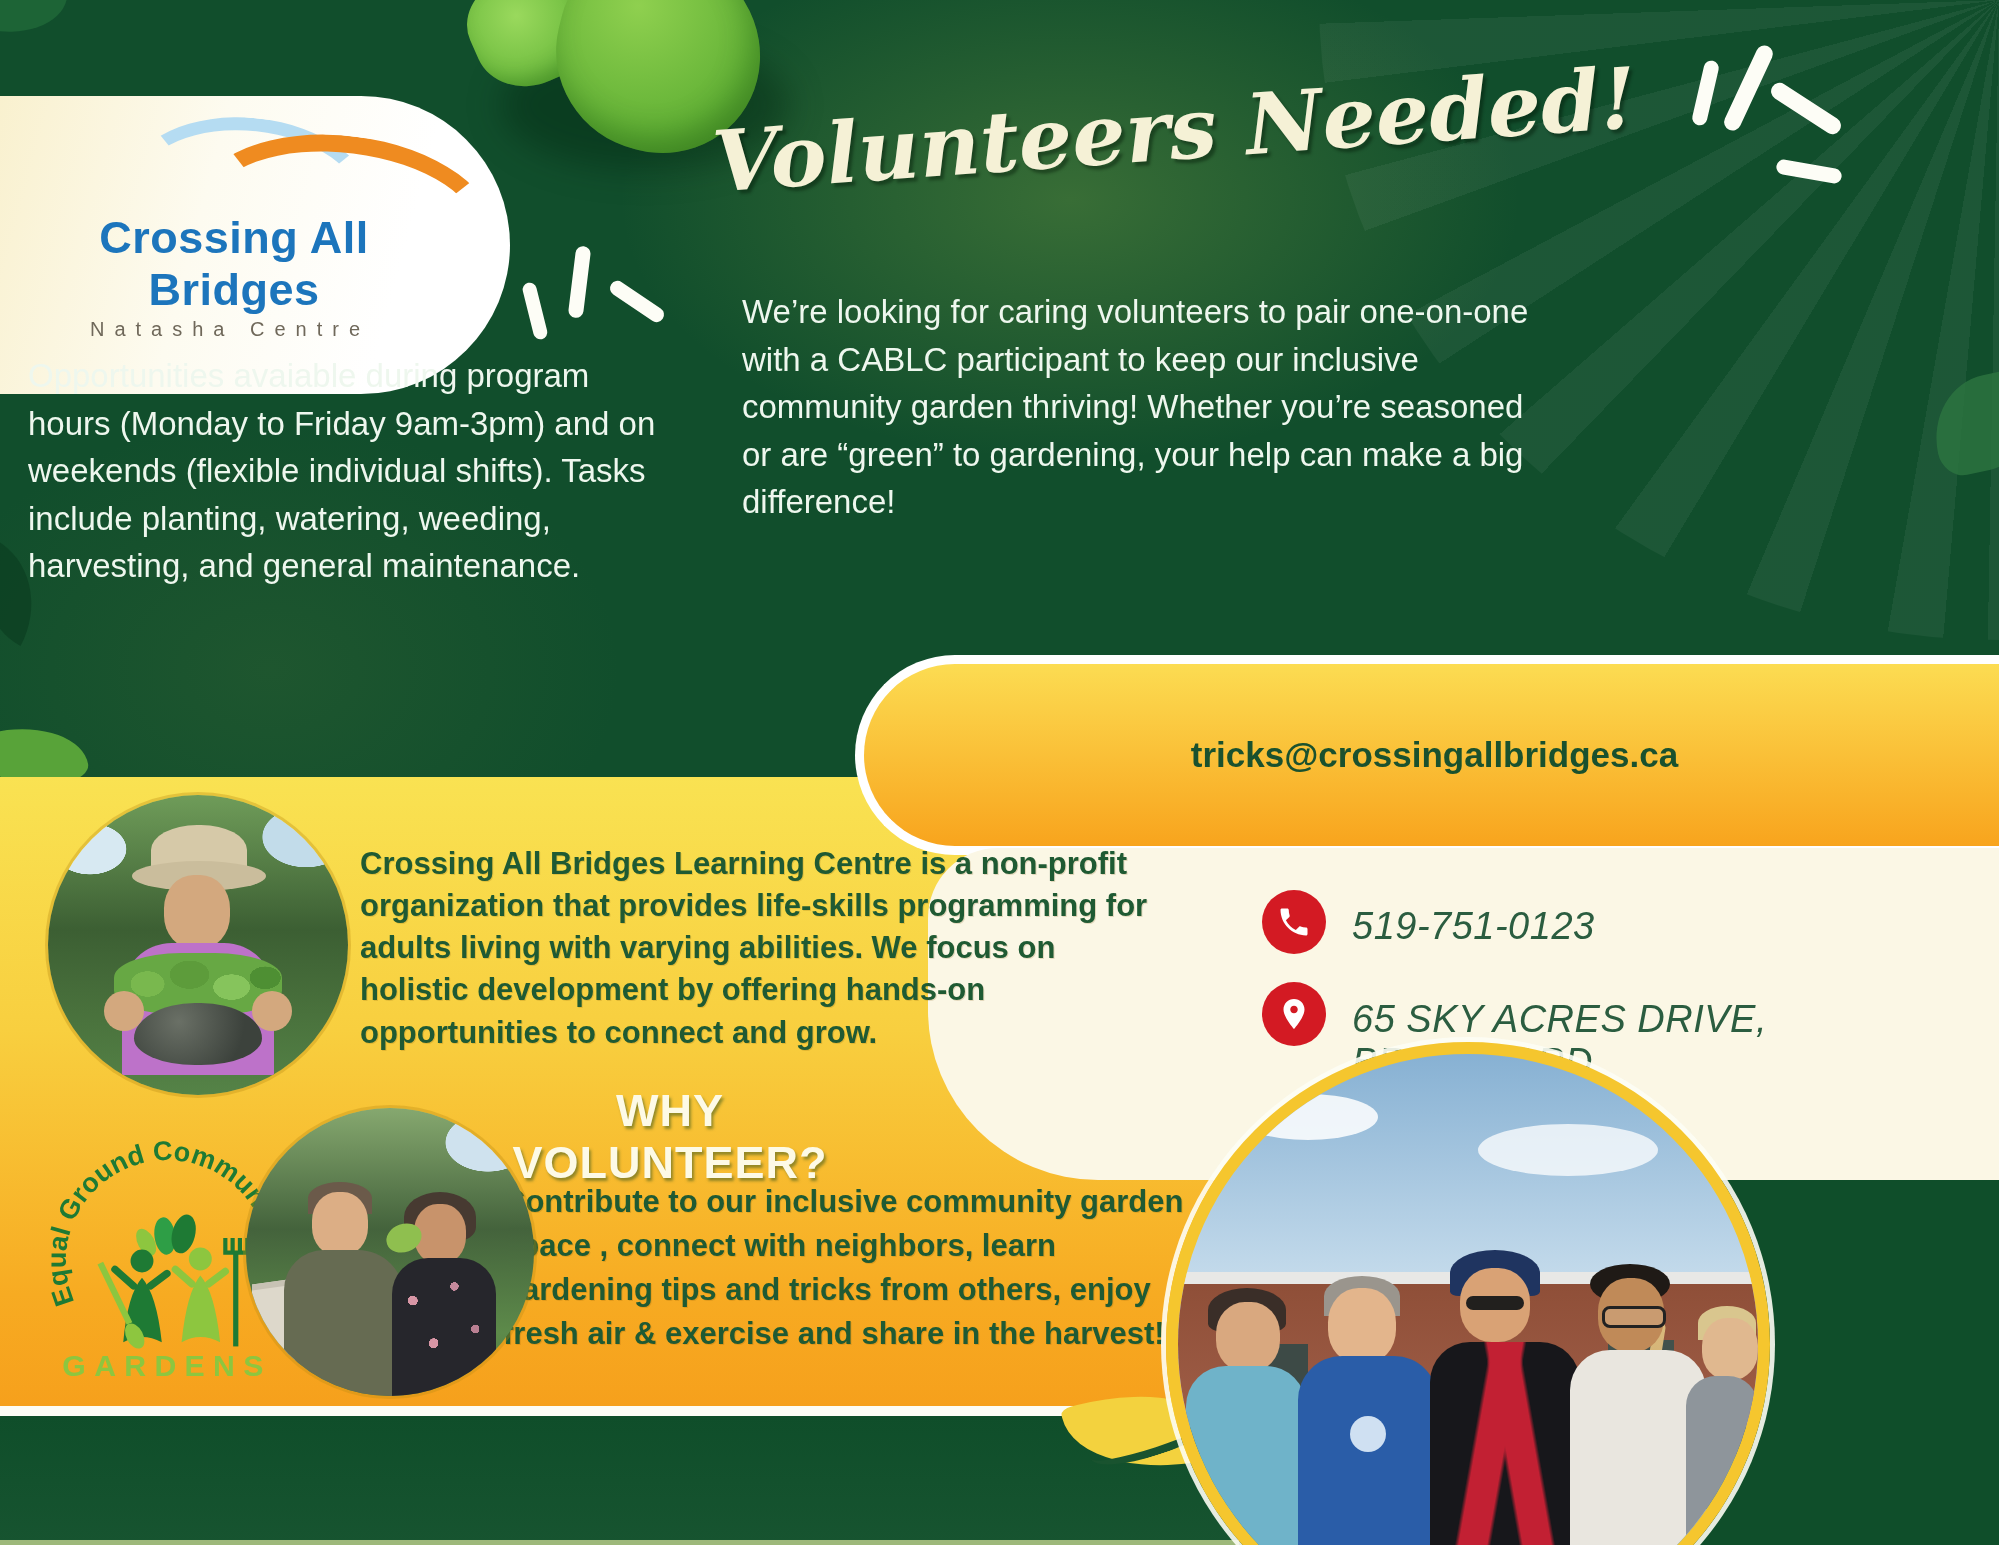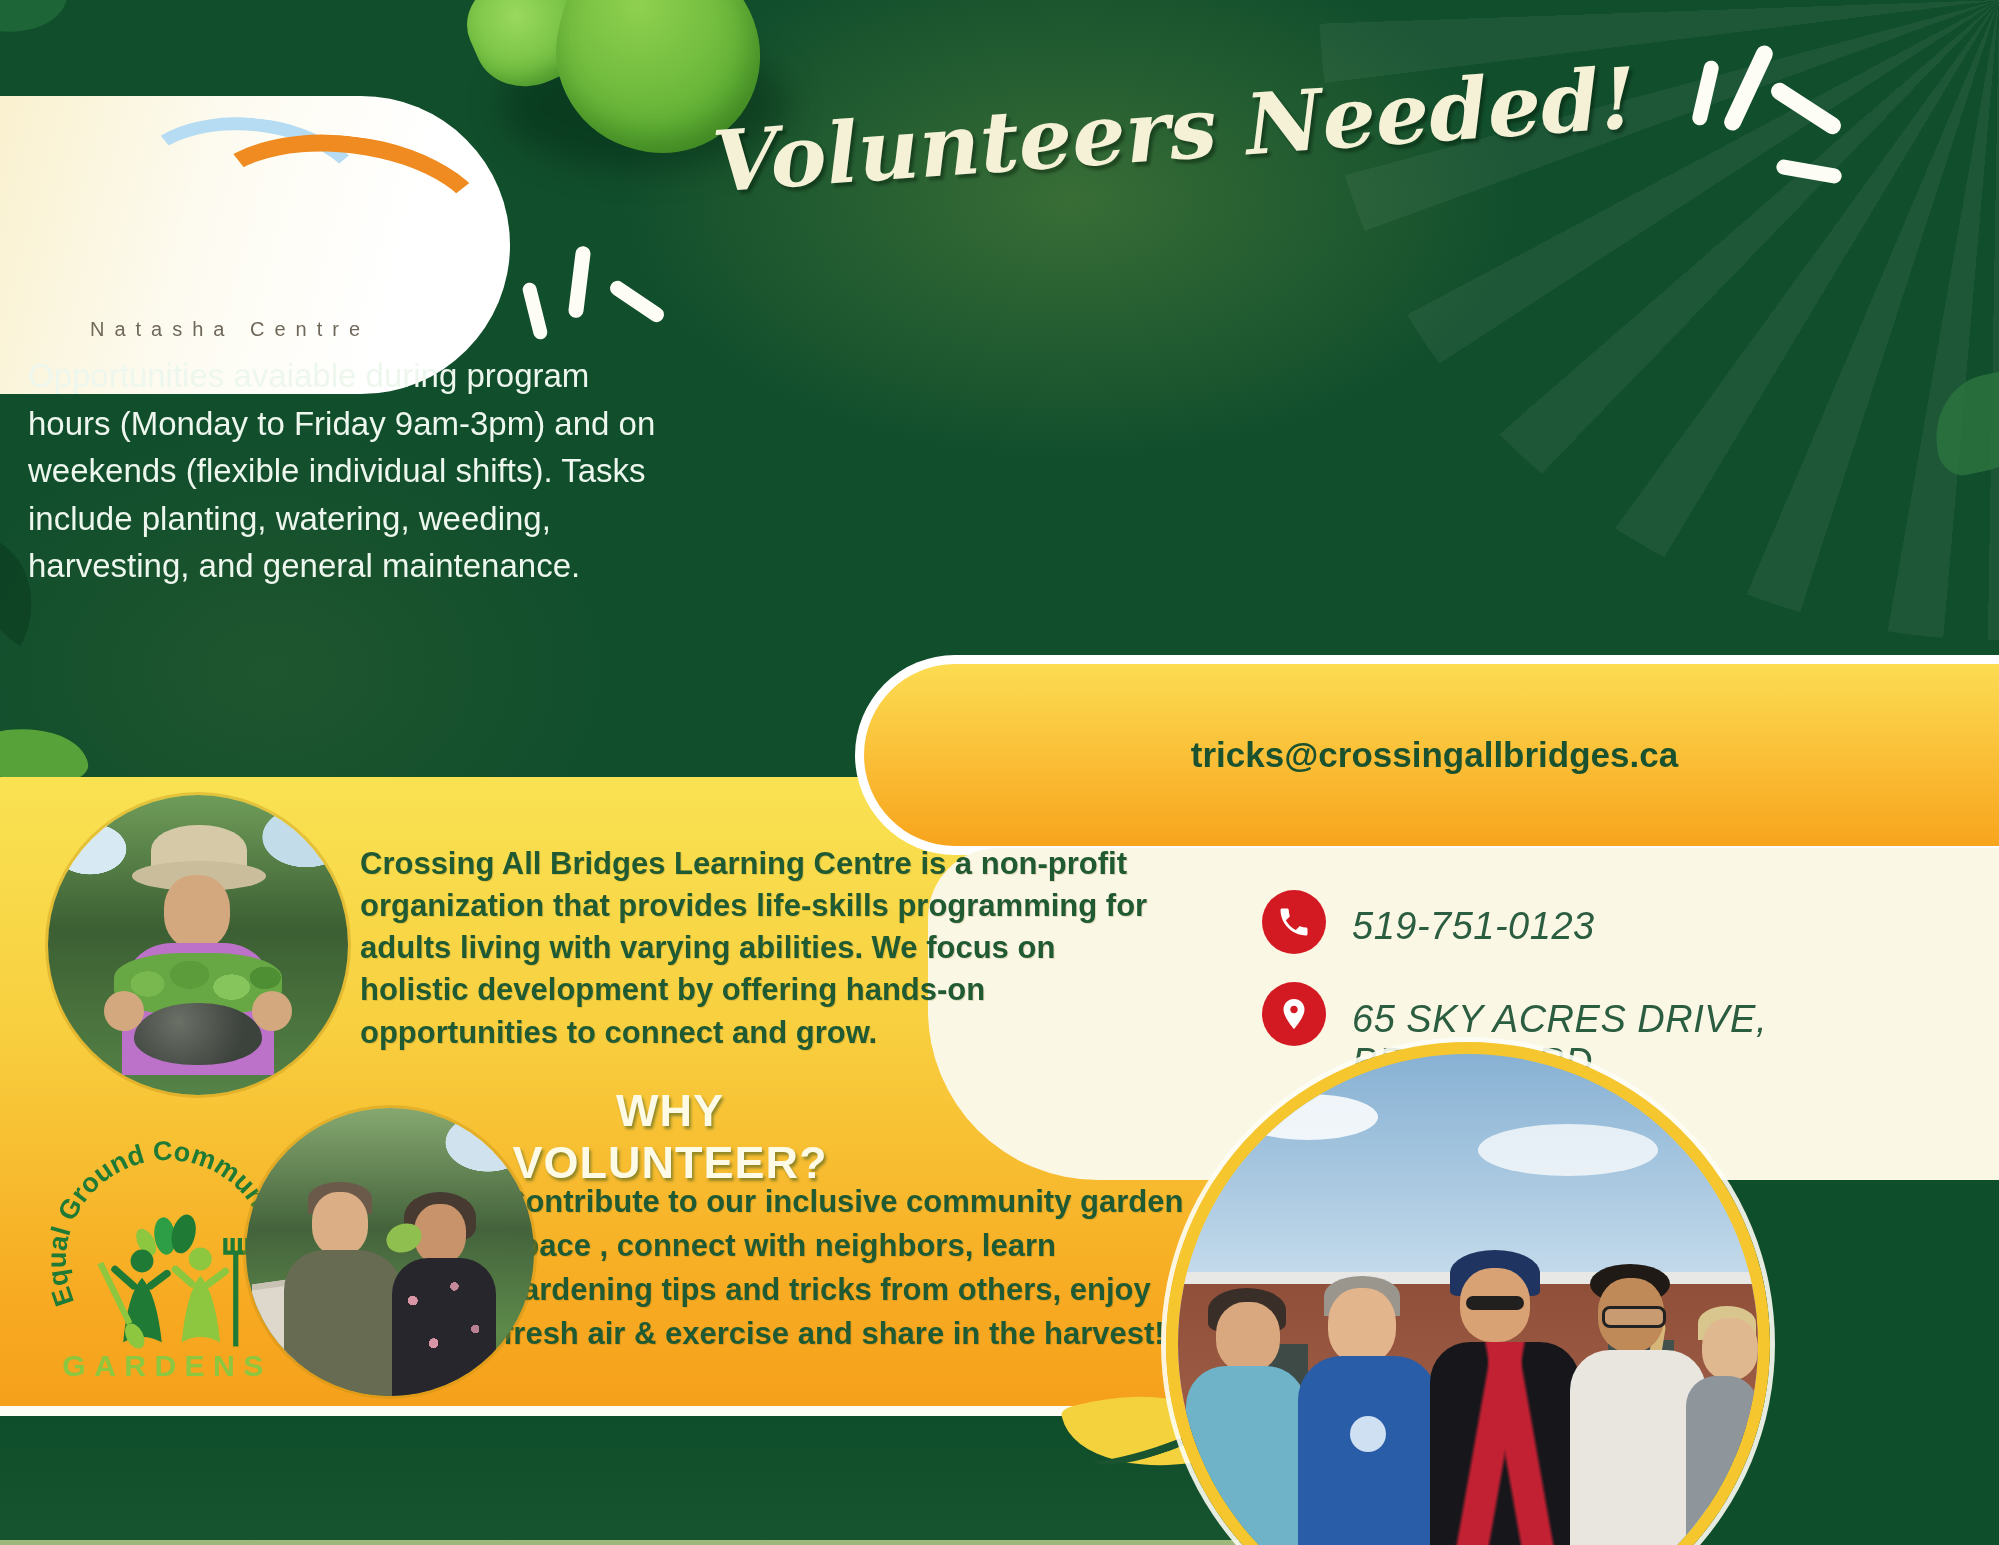--- a/index.html
+++ b/index.html
@@ -165,35 +165,37 @@
   <div class="abs contact-icon" style="left:1262px;top:982px;">
     <svg width="36" height="36" viewBox="0 0 24 24">
       <path fill="#ffffff" d="M12 2C8.1 2 5 5.1 5 9c0 5.2 7 13 7 13s7-7.8 7-13c0-3.9-3.1-7-7-7zm0 9.5c-1.4 0-2.5-1.1-2.5-2.5S10.6 6.5 12 6.5s2.5 1.1 2.5 2.5S13.4 11.5 12 11.5z"></path>
     </svg>
   </div>
   <div class="abs contact-text" style="left:1352px;top:998px;">65 SKY ACRES DRIVE, BRANTFORD</div>
 
   <div class="abs pill"></div>
   <div class="abs arc arc-blue"></div>
   <div class="abs arc arc-orange"></div>
+  <div class="abs org-title">Crossing All Bridges</div>
   <div class="abs org-tagline">Natasha Centre</div>
 
   <div class="abs headline">Volunteers Needed!</div>
   <div class="abs" style="left:1688px;top:42px;width:150px;height:160px;">
     <div class="abs spark" style="left:10px;top:18px;width:15px;height:66px;transform:rotate(13deg);"></div>
     <div class="abs spark" style="left:52px;top:0;width:17px;height:92px;transform:rotate(25deg);"></div>
     <div class="abs spark" style="left:78px;top:58px;width:80px;height:17px;transform:rotate(33deg);"></div>
     <div class="abs spark" style="left:88px;top:122px;width:66px;height:15px;transform:rotate(10deg);"></div>
   </div>
   <div class="abs" style="left:522px;top:246px;width:160px;height:110px;">
     <div class="abs spark" style="left:6px;top:36px;width:14px;height:58px;transform:rotate(-14deg);"></div>
     <div class="abs spark" style="left:50px;top:0;width:15px;height:72px;transform:rotate(7deg);"></div>
     <div class="abs spark" style="left:84px;top:48px;width:62px;height:15px;transform:rotate(34deg);"></div>
   </div>
 
+  <div class="abs intro">We’re looking for caring volunteers to pair one-on-one with a CABLC participant to keep our inclusive community garden thriving! Whether you’re seasoned or are “green” to gardening, your help can make a big difference!</div>
   <div class="abs availability">Opportunities avaiable during program hours (Monday to Friday 9am-3pm) and on weekends (flexible individual shifts). Tasks include planting, watering, weeding, harvesting, and general maintenance.</div>
   <div class="abs why-heading">WHY VOLUNTEER?</div>
   <div class="abs about">Crossing All Bridges Learning Centre is a non-profit organization that provides life-skills programming for adults living with varying abilities. We focus on holistic development by offering hands-on opportunities to connect and grow.</div>
   <div class="abs why-body">Contribute to our inclusive community garden space , connect with neighbors, learn gardening tips and tricks from others,  enjoy fresh air &amp; exercise and share in the harvest!</div>
 
   <div class="abs photo photo1">
     <div class="abs" style="left:103px;top:30px;width:96px;height:52px;background:#d6c9a8;border-radius:48% 48% 20% 20%;"></div>
     <div class="abs" style="left:84px;top:66px;width:134px;height:30px;background:#cabd9c;border-radius:50%;"></div>
     <div class="abs" style="left:116px;top:80px;width:66px;height:74px;background:#d3a87e;border-radius:45%;"></div>
     <div class="abs" style="left:74px;top:148px;width:152px;height:132px;background:#bd72c9;border-radius:50px 50px 0 0;"></div>

